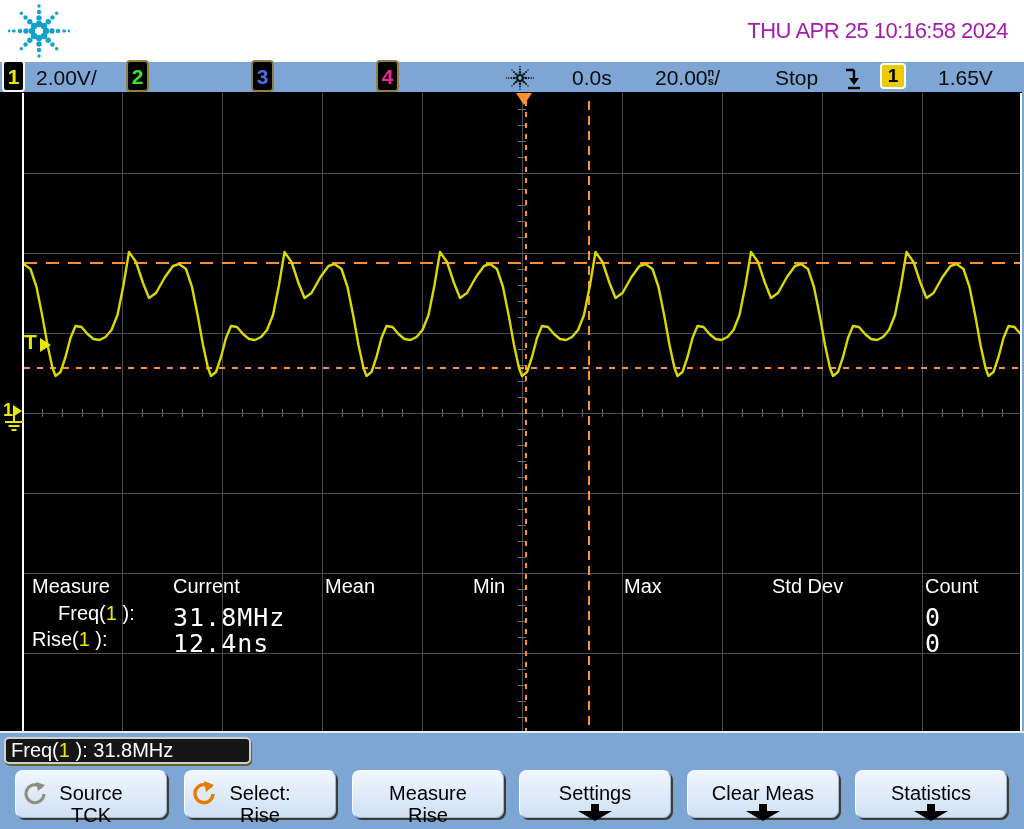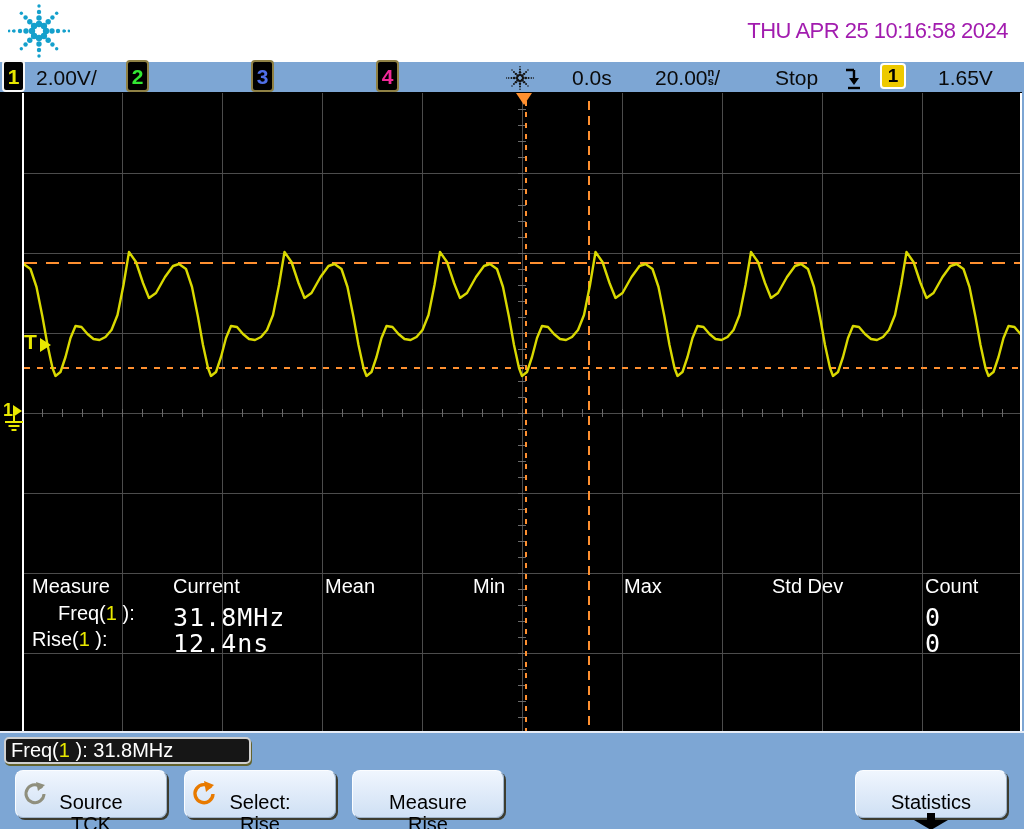--- a/index.html
+++ b/index.html
@@ -54,21 +54,21 @@
     position:absolute; top:4px; height:27px; background:#161616;
     border:2px solid #d0d0d0; border-radius:5px; box-shadow:1px 2px 0 #63632e;
     color:#fff; font-size:20px; line-height:22px; padding-left:5px; white-space:nowrap;
   }
   .softkey {
     position:absolute; top:37px; width:152px; height:48px;
     background:linear-gradient(#eff5fd,#cuddff 60%); 
     background:linear-gradient(#f0f6fe,#cfe0f4);
     border:1px solid #9fb3c9; border-top-color:#fbfdff; border-left-color:#fbfdff;
     border-radius:8px; box-shadow:2px 2px 0 #3c3c30;
-    color:#000; font-size:20px; text-align:center; line-height:22px; padding-top:20px;
+    color:#000; font-size:20px; text-align:center; line-height:22px; padding-top:11px;
     cursor:pointer;
   }
   .softkey .knob { position:absolute; left:6px; top:10px; }
   .arrow-down { position:relative; width:34px; height:17px; margin:0 auto; }
   .arrow-down .stem { position:absolute; left:13px; top:0; width:8px; height:8px; background:#000; }
   .arrow-down .head { position:absolute; left:0; top:7px; width:0; height:0;
     border-left:17px solid transparent; border-right:17px solid transparent; border-top:10px solid #000; }
 </style>
 </head>
 <body>
@@ -338,21 +338,35 @@
       </svg>
       <div>Select:</div>
       <div>Rise</div>
     </div>
 
     <div class="softkey" style="left:352px;">
       <div>Measure</div>
       <div>Rise</div>
     </div>
 
-
+    <div class="softkey" style="left:519px;">
+      <div>Settings</div>
+      <div class="arrow-down">
+          <div class="stem"></div>
+          <div class="head"></div>
+        </div>
+    </div>
+
+    <div class="softkey" style="left:687px;">
+      <div>Clear Meas</div>
+      <div class="arrow-down">
+          <div class="stem"></div>
+          <div class="head"></div>
+        </div>
+    </div>
 
     <div class="softkey" style="left:855px;">
       <div>Statistics</div>
       <div class="arrow-down">
           <div class="stem"></div>
           <div class="head"></div>
         </div>
     </div>
   </div>
 

